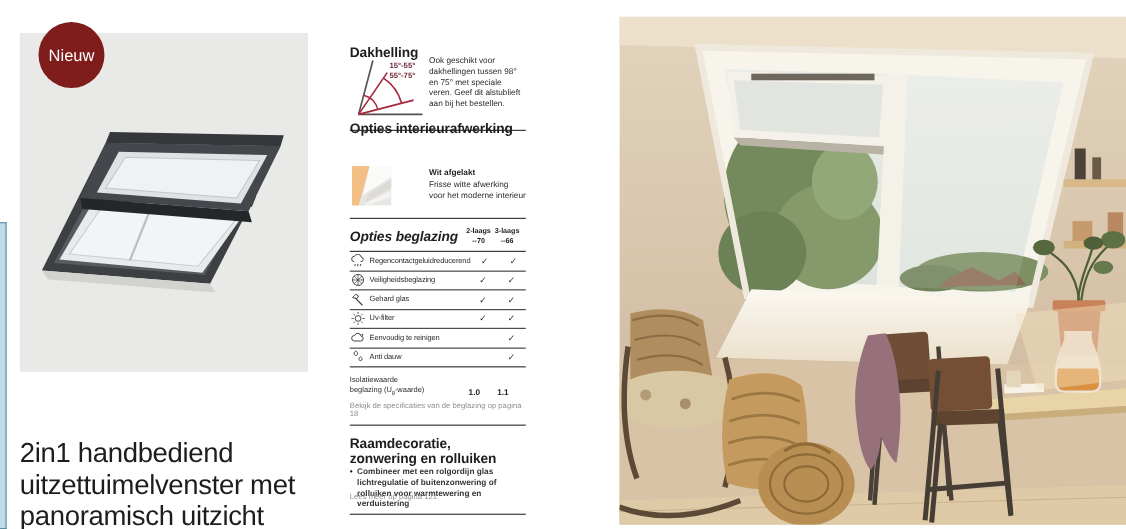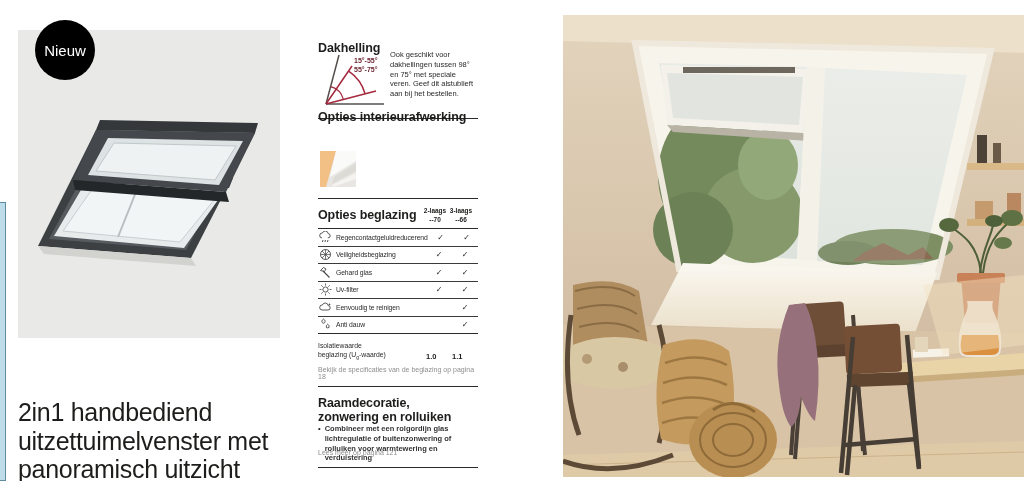--- a/index.html
+++ b/index.html
@@ -8,21 +8,21 @@
   .page { position:relative; width:1024px; height:481px; background:#fff; }
 
   
   .edge-tab { position:absolute; left:0; top:202px; width:6px; height:279px;
     background:#bcdde9; border:1px solid #5d8ba0; border-left:none; }
 
   
   .product-box { position:absolute; left:18px; top:30px; width:262px; height:308px;
     background:#e9e9e7; }
   .badge { position:absolute; left:35px; top:20px; width:60px; height:60px;
-    border-radius:50%; background:#000000; display:flex; align-items:center;
+    border-radius:50%; background:#7f1d1d; display:flex; align-items:center;
     justify-content:center; color:#fff; font-size:15px; }
   .product-title { position:absolute; left:18px; top:398px; width:272px;
     font-size:25px; line-height:1.14; font-weight:400; color:#1d1d1b;
     letter-spacing:-0.3px; }
 
   
   .spec-col { position:absolute; left:318px; top:0; width:160px; height:481px; }
   .sec-title { font-weight:700; font-size:12.5px; color:#1d1d1b; letter-spacing:-0.1px; }
   .divider { position:absolute; left:0; width:160px; border-top:1px solid #2a2a2a; }
   .small { font-size:7.5px; line-height:1.3; color:#2a2a2a; }
@@ -34,21 +34,21 @@
   .dak-text { position:absolute; left:72px; top:50px; width:88px; }
   .dak-text p + p { margin-top:6px; }
   .div1 { top:118px; }
 
   .int-title { position:absolute; top:110px; left:0; }
   .int-thumb { position:absolute; top:151px; left:2px; width:36px; height:36px; overflow:hidden; }
   .int-text { position:absolute; left:72px; top:152px; width:88px; }
   .opt-bold { font-size:7.5px; font-weight:700; margin-bottom:2px; }
   .div2 { top:198px; }
 
-  .beg-title { position:absolute; top:208px; left:0; }
+  .beg-title { position:absolute; top:208px; left:0;font-style:italic; }
   .beg-colhead { position:absolute; top:206px; font-size:6.5px; font-weight:700;
     text-align:center; line-height:1.45; width:26px; }
   .beg-colhead.c1 { left:104px; } .beg-colhead.c2 { left:130px; }
   .beg-table { position:absolute; top:228px; left:0; width:160px; border-top:1.5px solid #2a2a2a; }
   .beg-row { display:flex; align-items:center; height:17.5px; border-bottom:1px solid #3a3a3a; }
   .beg-row:last-child { border-bottom:1.5px solid #2a2a2a; }
   .beg-icon { width:13px; height:13px; margin:0 4px 0 1px; flex:0 0 auto; }
   .beg-icon svg { width:13px; height:13px; display:block; }
   .beg-label { font-size:6.8px; color:#2a2a2a; flex:1 1 auto; letter-spacing:-0.1px; }
   .beg-check { width:26px; text-align:center; font-size:8px; color:#1d1d1b; flex:0 0 auto; }
@@ -128,20 +128,24 @@
     <div class="sec-title int-title">Opties interieurafwerking</div>
     <div class="int-thumb">
       <svg viewBox="0 0 36 36" width="36" height="36">
         <rect width="36" height="36" fill="#e8e6e2"></rect>
         <polygon points="0,0 16,0 6,36 0,36" fill="#f2bf85"></polygon>
         <polygon points="16,0 36,0 36,10 10,26" fill="#fafaf8"></polygon>
         <polygon points="36,12 36,20 12,33 14,26" fill="#dddbd6"></polygon>
         <polygon points="36,22 36,28 13,36 12,34" fill="#f4f3f0"></polygon>
       </svg>
     </div>
+    <div class="int-text">
+      <div class="opt-bold">Wit afgelakt</div>
+      <div class="small">Frisse witte afwerking voor het moderne interieur</div>
+    </div>
     <div class="divider div2"></div>
 
     <div class="sec-title beg-title">Opties beglazing</div>
     <div class="beg-colhead c1">
       <div>2-laags</div>
       <div>--70</div>
     </div>
     <div class="beg-colhead c2">
       <div>3-laags</div>
       <div>--66</div>

